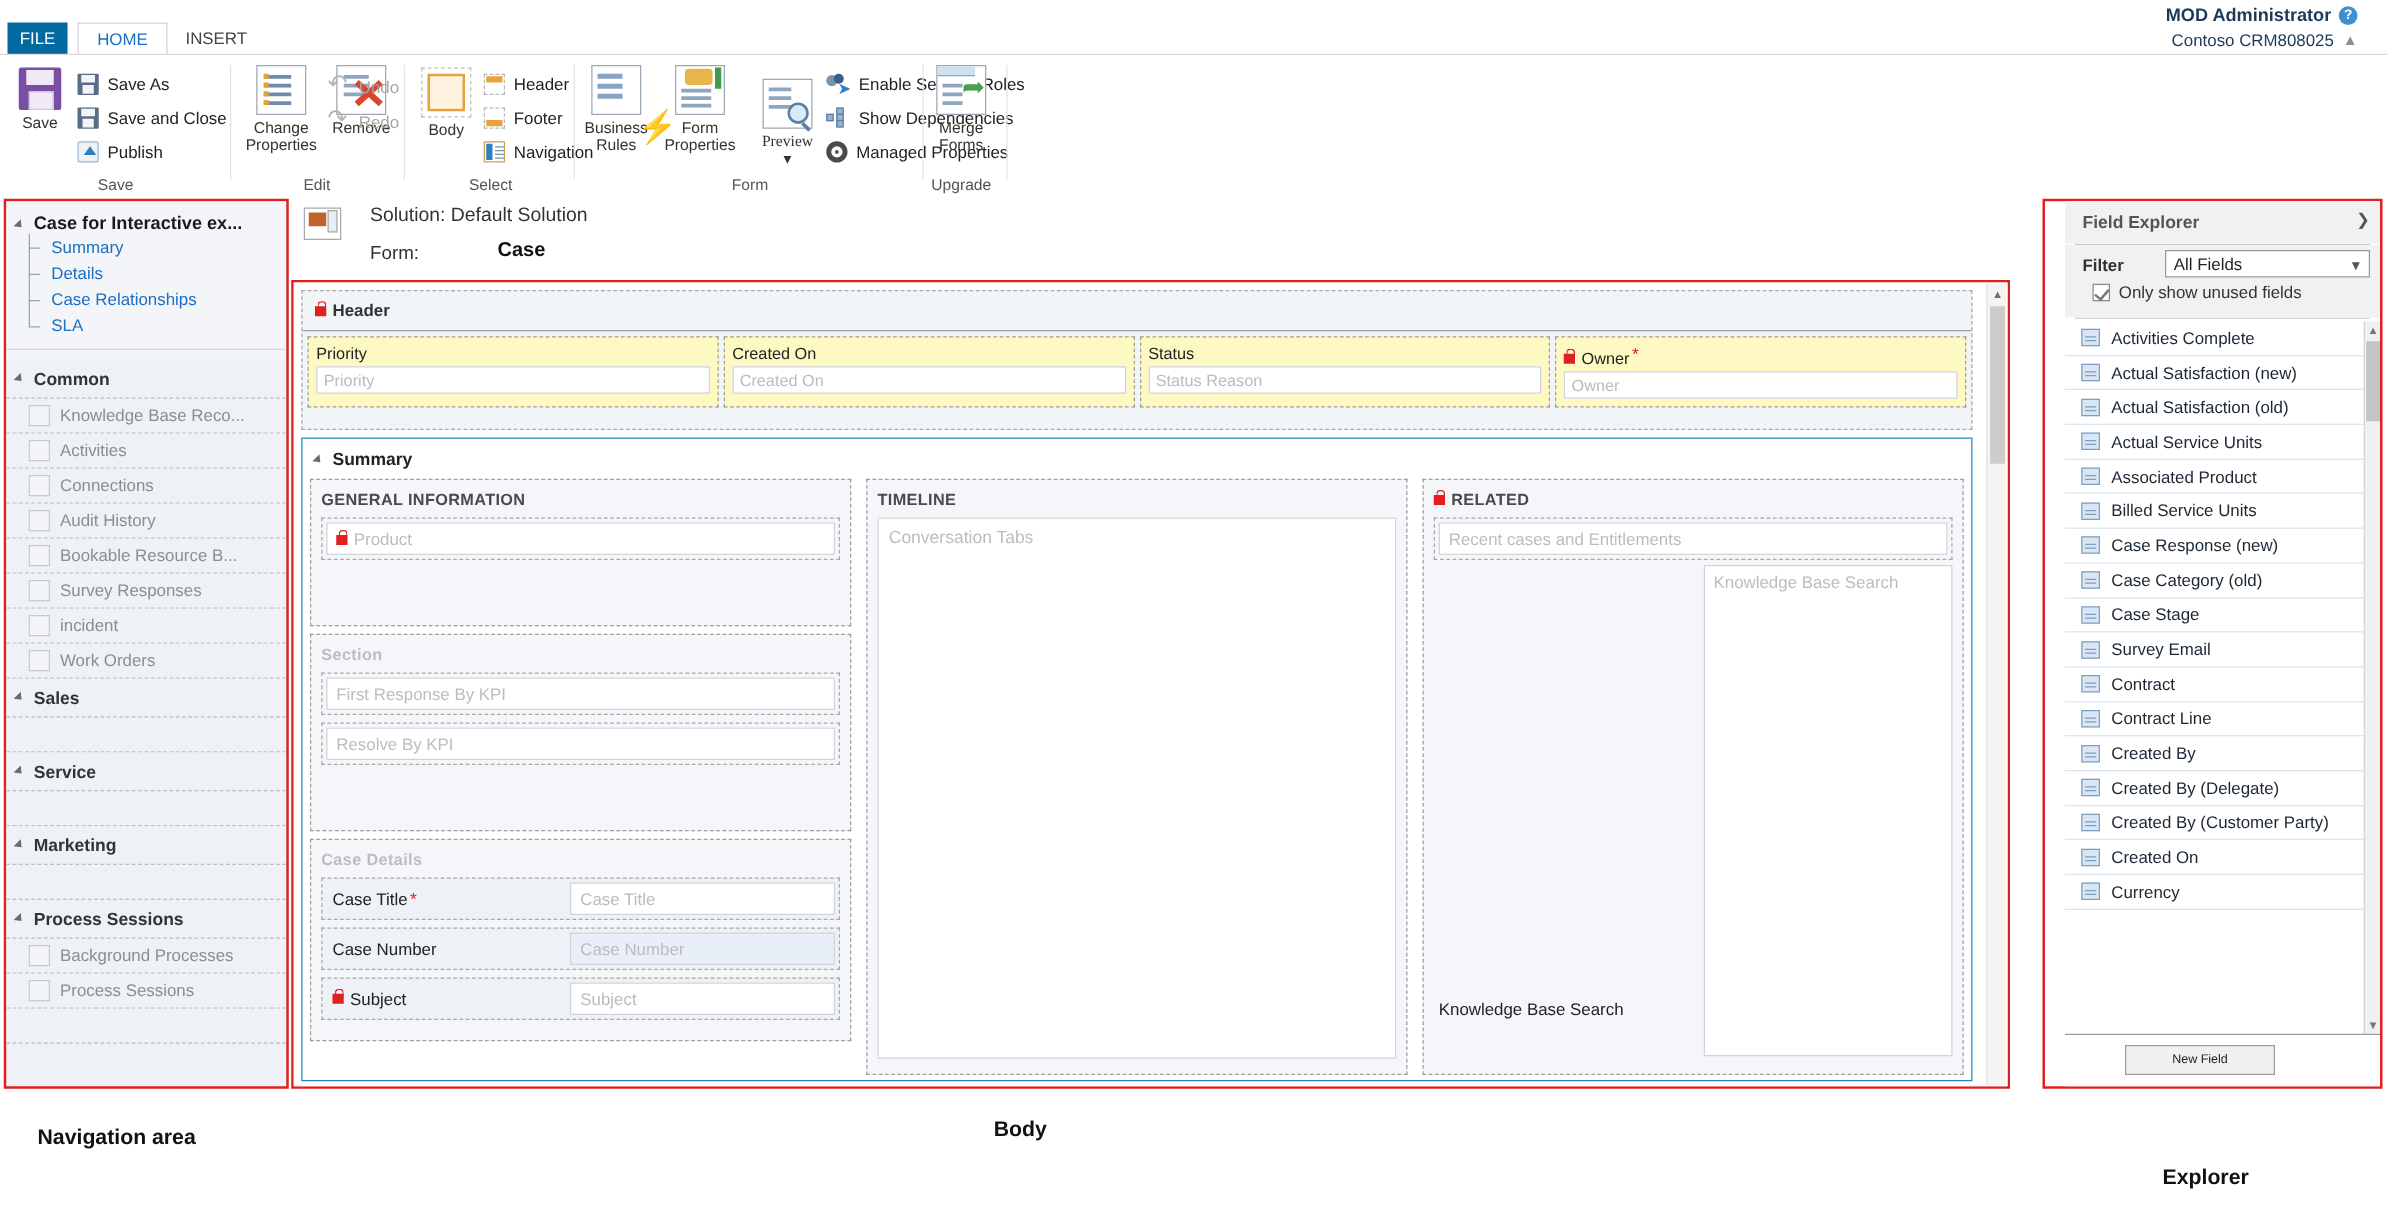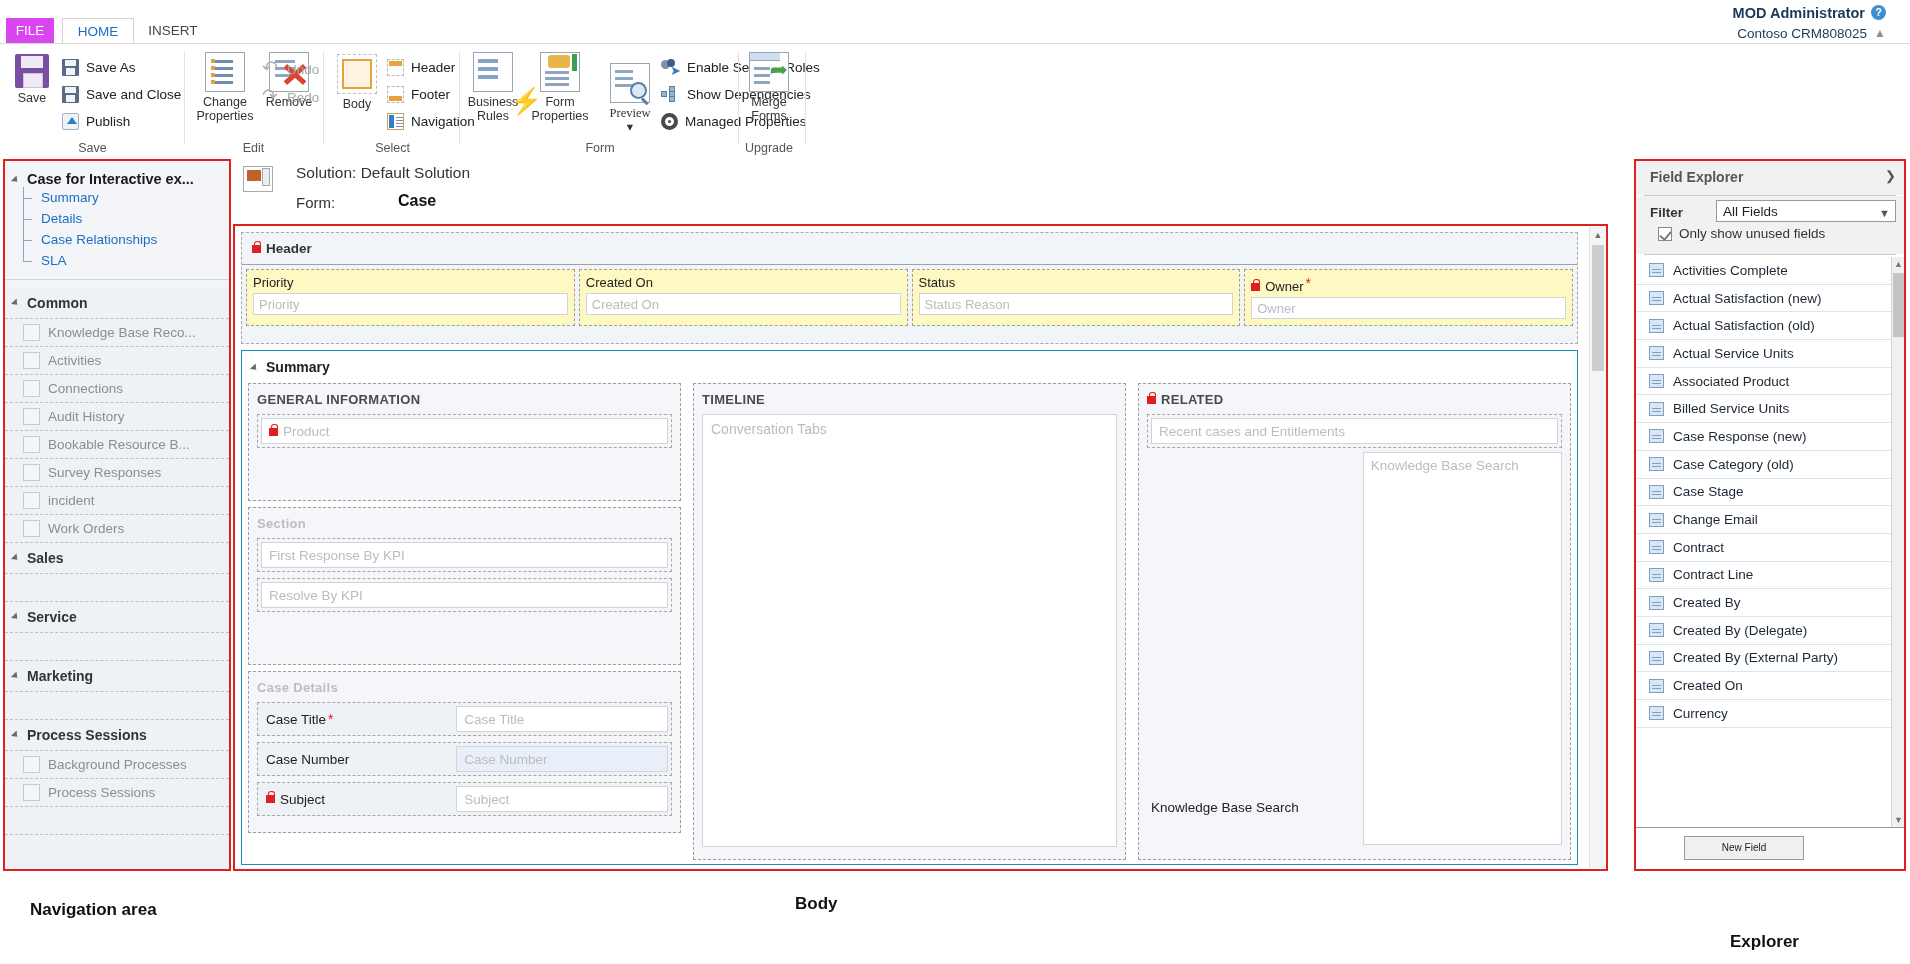--- a/index.html
+++ b/index.html
@@ -26,21 +26,21 @@
     text-align:center; line-height:15px; margin-left:6px; vertical-align:2px;
   }
   .chev-up { display:inline-block; margin-left:7px; color:#8a9099; font-size:12px; vertical-align:1px;}
 
   
   .tabbar { position:absolute; top:18px; left:0; width:1910px; height:26px; }
   .tab {
     position:absolute; top:0; height:26px; line-height:26px;
     font-size:13.5px; text-align:center; color:#444; cursor:default;
   }
-  .tab.file { left:6px; width:48px; background:#d946ef; color:#fff; }
+  .tab.file { left:6px; width:48px; background:#0369a1; color:#fff; }
   .tab.home { left:62px; width:72px; background:#fff; color:#1b6ec2;
               border:1px solid #d4d4d4; border-bottom:1px solid #fff; }
   .tab.insert { left:136px; width:74px; color:#444; }
   .ribbon-underline { position:absolute; top:43px; left:0; width:1910px; height:1px; background:#d9d9d9; }
 
   
   .ribbon { position:absolute; top:44px; left:0; width:1910px; height:115px; background:#fff; }
   .grp { position:absolute; top:0; height:115px; }
   .grp-label {
     position:absolute; bottom:4px; width:100%; text-align:center;
@@ -219,21 +219,21 @@
   .rel-split { display:flex; height:calc(100% - 40px); }
   .rel-left { flex:1; position:relative; }
   .rel-left .kb-lbl { position:absolute; left:4px; bottom:30px; font-size:13.5px; color:#222; }
   .rel-right { width:48%; border:1px solid #cfd5db; background:#fff; color:#bcbcbc; font-size:13.5px; padding:5px 7px; }
 
   
   .explorer {
     position:absolute; left:1634px; top:159px; width:272px; height:712px;
     border:2px solid #e02020; background:#fff;
   }
-  .exp-in { position:absolute; inset:0; overflow:hidden; background:#fff; }
+  .exp-in { position:absolute; inset:0; overflow:hidden; background:#fff;margin-left:16px; }
   .exp-head { height:34px; background:#f1f1f1; position:relative; }
   .exp-head .t { position:absolute; left:14px; top:8px; font-size:14px; font-weight:bold; color:#555;}
   .exp-head .chev { position:absolute; right:8px; top:7px; font-size:13px; color:#555; }
   .exp-rule { height:1px; background:#c9c9c9; margin:0 8px; }
   .exp-filter { height:58px; background:#f1f1f1; position:relative; }
   .exp-filter .flbl { position:absolute; left:14px; top:9px; font-size:13.5px; font-weight:bold; color:#333; }
   .exp-filter .fsel {
     position:absolute; left:80px; top:4px; right:8px; height:22px; background:#fff; border:1px solid #9a9a9a;
     font-size:13.5px; color:#222; padding:2px 6px; line-height:18px;
   }
@@ -750,41 +750,41 @@
         <div class="exp-row">
             <span class="fld-ico"></span>
             <span>Case Category (old)</span>
           </div>
         <div class="exp-row">
             <span class="fld-ico"></span>
             <span>Case Stage</span>
           </div>
         <div class="exp-row">
             <span class="fld-ico"></span>
-            <span>Change Email</span>
+            <span>Survey Email</span>
           </div>
         <div class="exp-row">
             <span class="fld-ico"></span>
             <span>Contract</span>
           </div>
         <div class="exp-row">
             <span class="fld-ico"></span>
             <span>Contract Line</span>
           </div>
         <div class="exp-row">
             <span class="fld-ico"></span>
             <span>Created By</span>
           </div>
         <div class="exp-row">
             <span class="fld-ico"></span>
             <span>Created By (Delegate)</span>
           </div>
         <div class="exp-row">
             <span class="fld-ico"></span>
-            <span>Created By (External Party)</span>
+            <span>Created By (Customer Party)</span>
           </div>
         <div class="exp-row">
             <span class="fld-ico"></span>
             <span>Created On</span>
           </div>
         <div class="exp-row">
             <span class="fld-ico"></span>
             <span>Currency</span>
           </div>
       </div>

